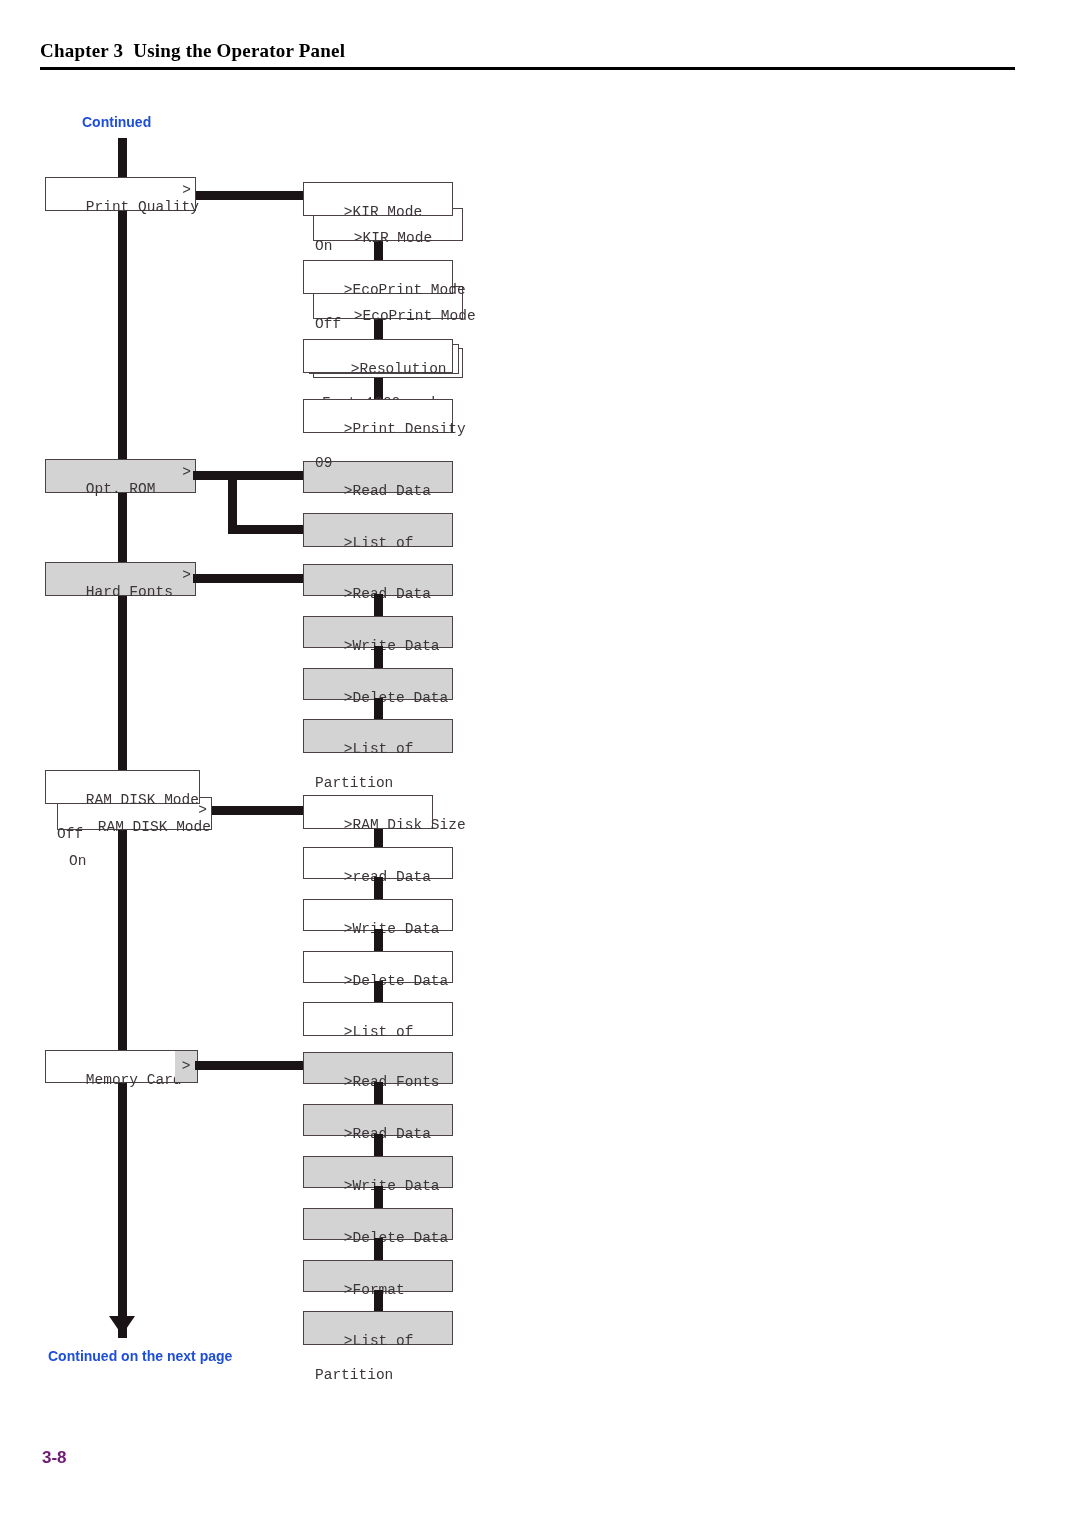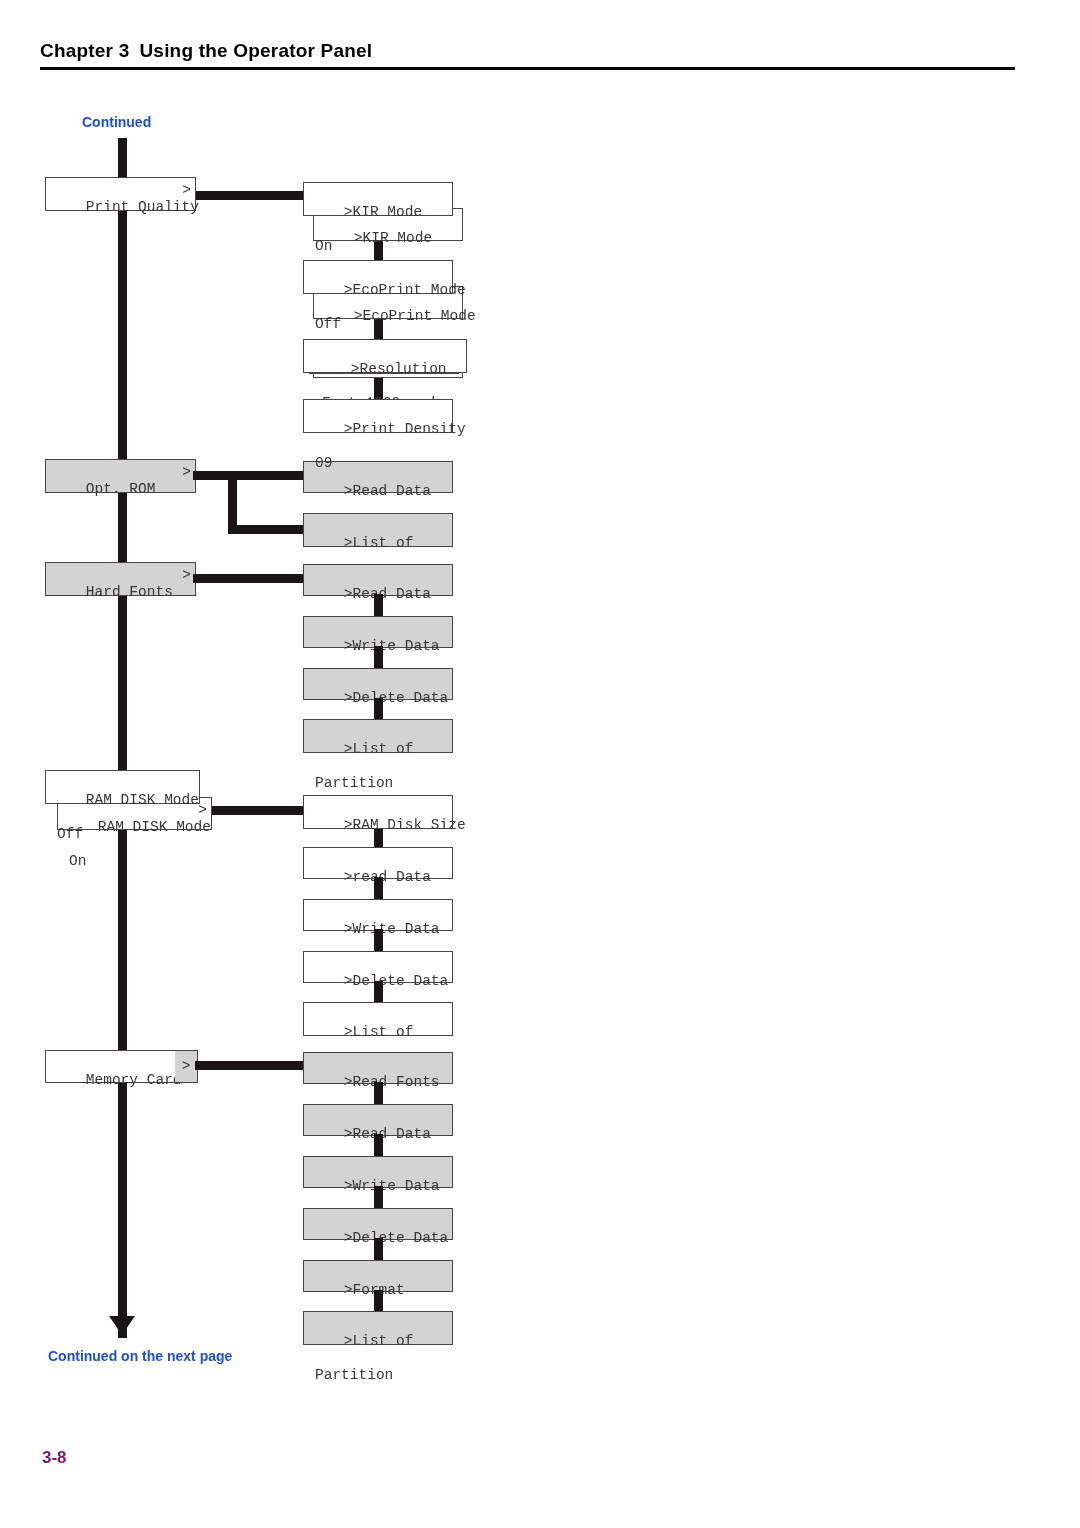--- a/index.html
+++ b/index.html
@@ -16,21 +16,21 @@
   }
 
   
   #page-header {
     position: absolute;
     left: 40px;
     top: 40px;
     width: 975px;
   }
   #page-header .chapter-title {
-    font-family: Liberation Sans, sans-serif;
+    font-family: Liberation Serif, serif;
     font-size: 19px;
     font-weight: bold;
     color: #000000;
     letter-spacing: 0.2px;
     white-space: nowrap;
   }
   #page-header .chapter-title .chap-num { margin-right: 10px; }
   #page-header .rule {
     margin-top: 5px;
     height: 3px;
@@ -170,21 +170,21 @@
     <span class="l2">Off</span>
   </div>
   <div class="lcd" style="left:313px; top:286px; width:150px; height:33px; z-index:3;">
     <span>&gt;EcoPrint Mode</span>
     <span class="l2">On</span>
   </div>
   <div class="line vbar" style="left:374px; top:316px; height:26px;"></div>
 
   <div class="plate" style="left:313px; top:348px; width:150px; height:30px; z-index:1;"></div>
   <div class="plate" style="left:309px; top:344px; width:150px; height:30px; z-index:2;"></div>
-  <div class="lcd" style="left:303px; top:339px; width:164px; height:34px; z-index:4;padding-left:12px;">
+  <div class="lcd" style="left:303px; top:339px; width:150px; height:34px; z-index:4;padding-left:12px;">
     <span>&gt;Resolution</span>
     <span class="l2">Fast 1200 mode</span>
   </div>
   <div class="line vbar" style="left:374px; top:374px; height:26px;"></div>
 
   <div class="lcd" style="left:303px; top:399px; width:150px; height:34px; z-index:4;">
     <span>&gt;Print Density</span>
     <span class="l2">09</span>
   </div>
 
@@ -235,21 +235,21 @@
     <span>RAM DISK Mode</span>
     <span class="l2">Off</span>
   </div>
   <div class="lcd menu" style="left:57px; top:797px; width:155px; height:33px; z-index:3;">
     <span>RAM DISK Mode</span>
     <span class="l2">On</span>
     <span class="gt">&gt;</span>
   </div>
   <div class="line hbar" style="left:209px; top:806px; width:104px;"></div>
 
-  <div class="lcd" style="left:303px; top:795px; width:150px; height:34px;">
+  <div class="lcd" style="left:303px; top:795px; width:130px; height:34px;">
     <span>&gt;RAM Disk Size</span>
     <span class="l2 right">0028 MByte</span>
   </div>
   <div class="line vbar" style="left:374px; top:829px; height:19px;"></div>
 
   <div class="lcd" style="left:303px; top:847px; width:150px; height:32px;">
     <span>&gt;read Data</span>
   </div>
   <div class="line vbar" style="left:374px; top:877px; height:22px;"></div>
 

